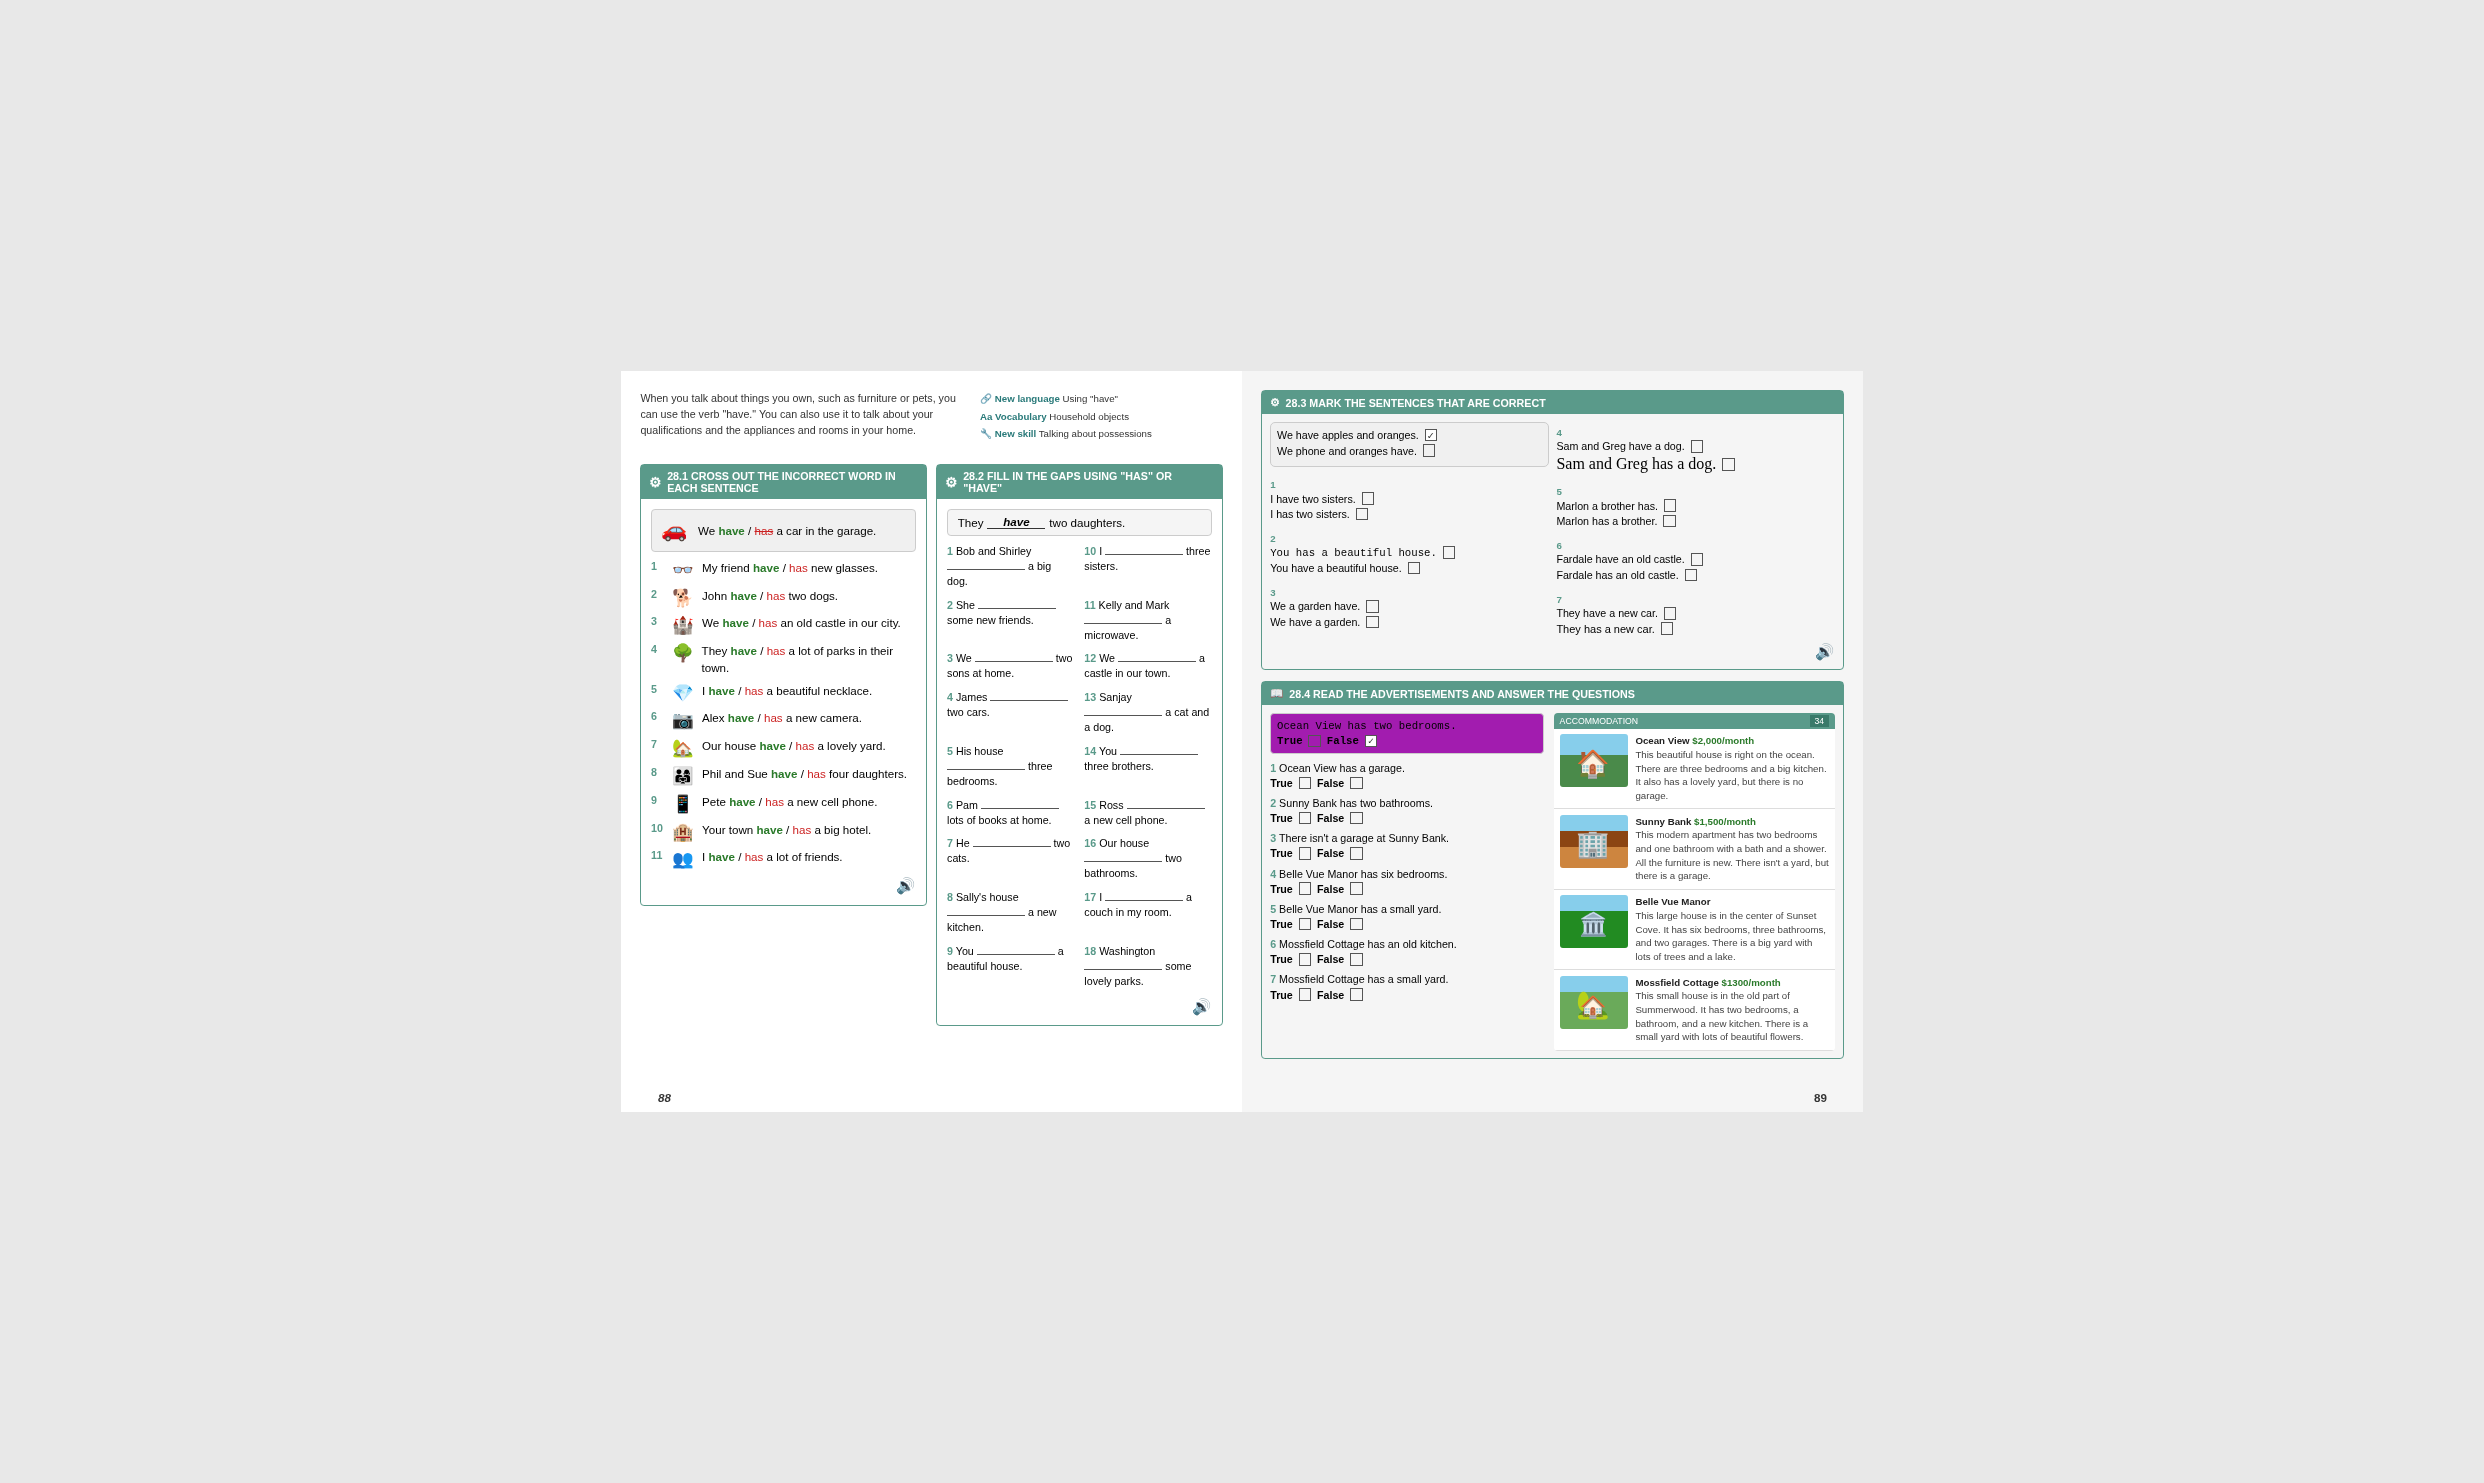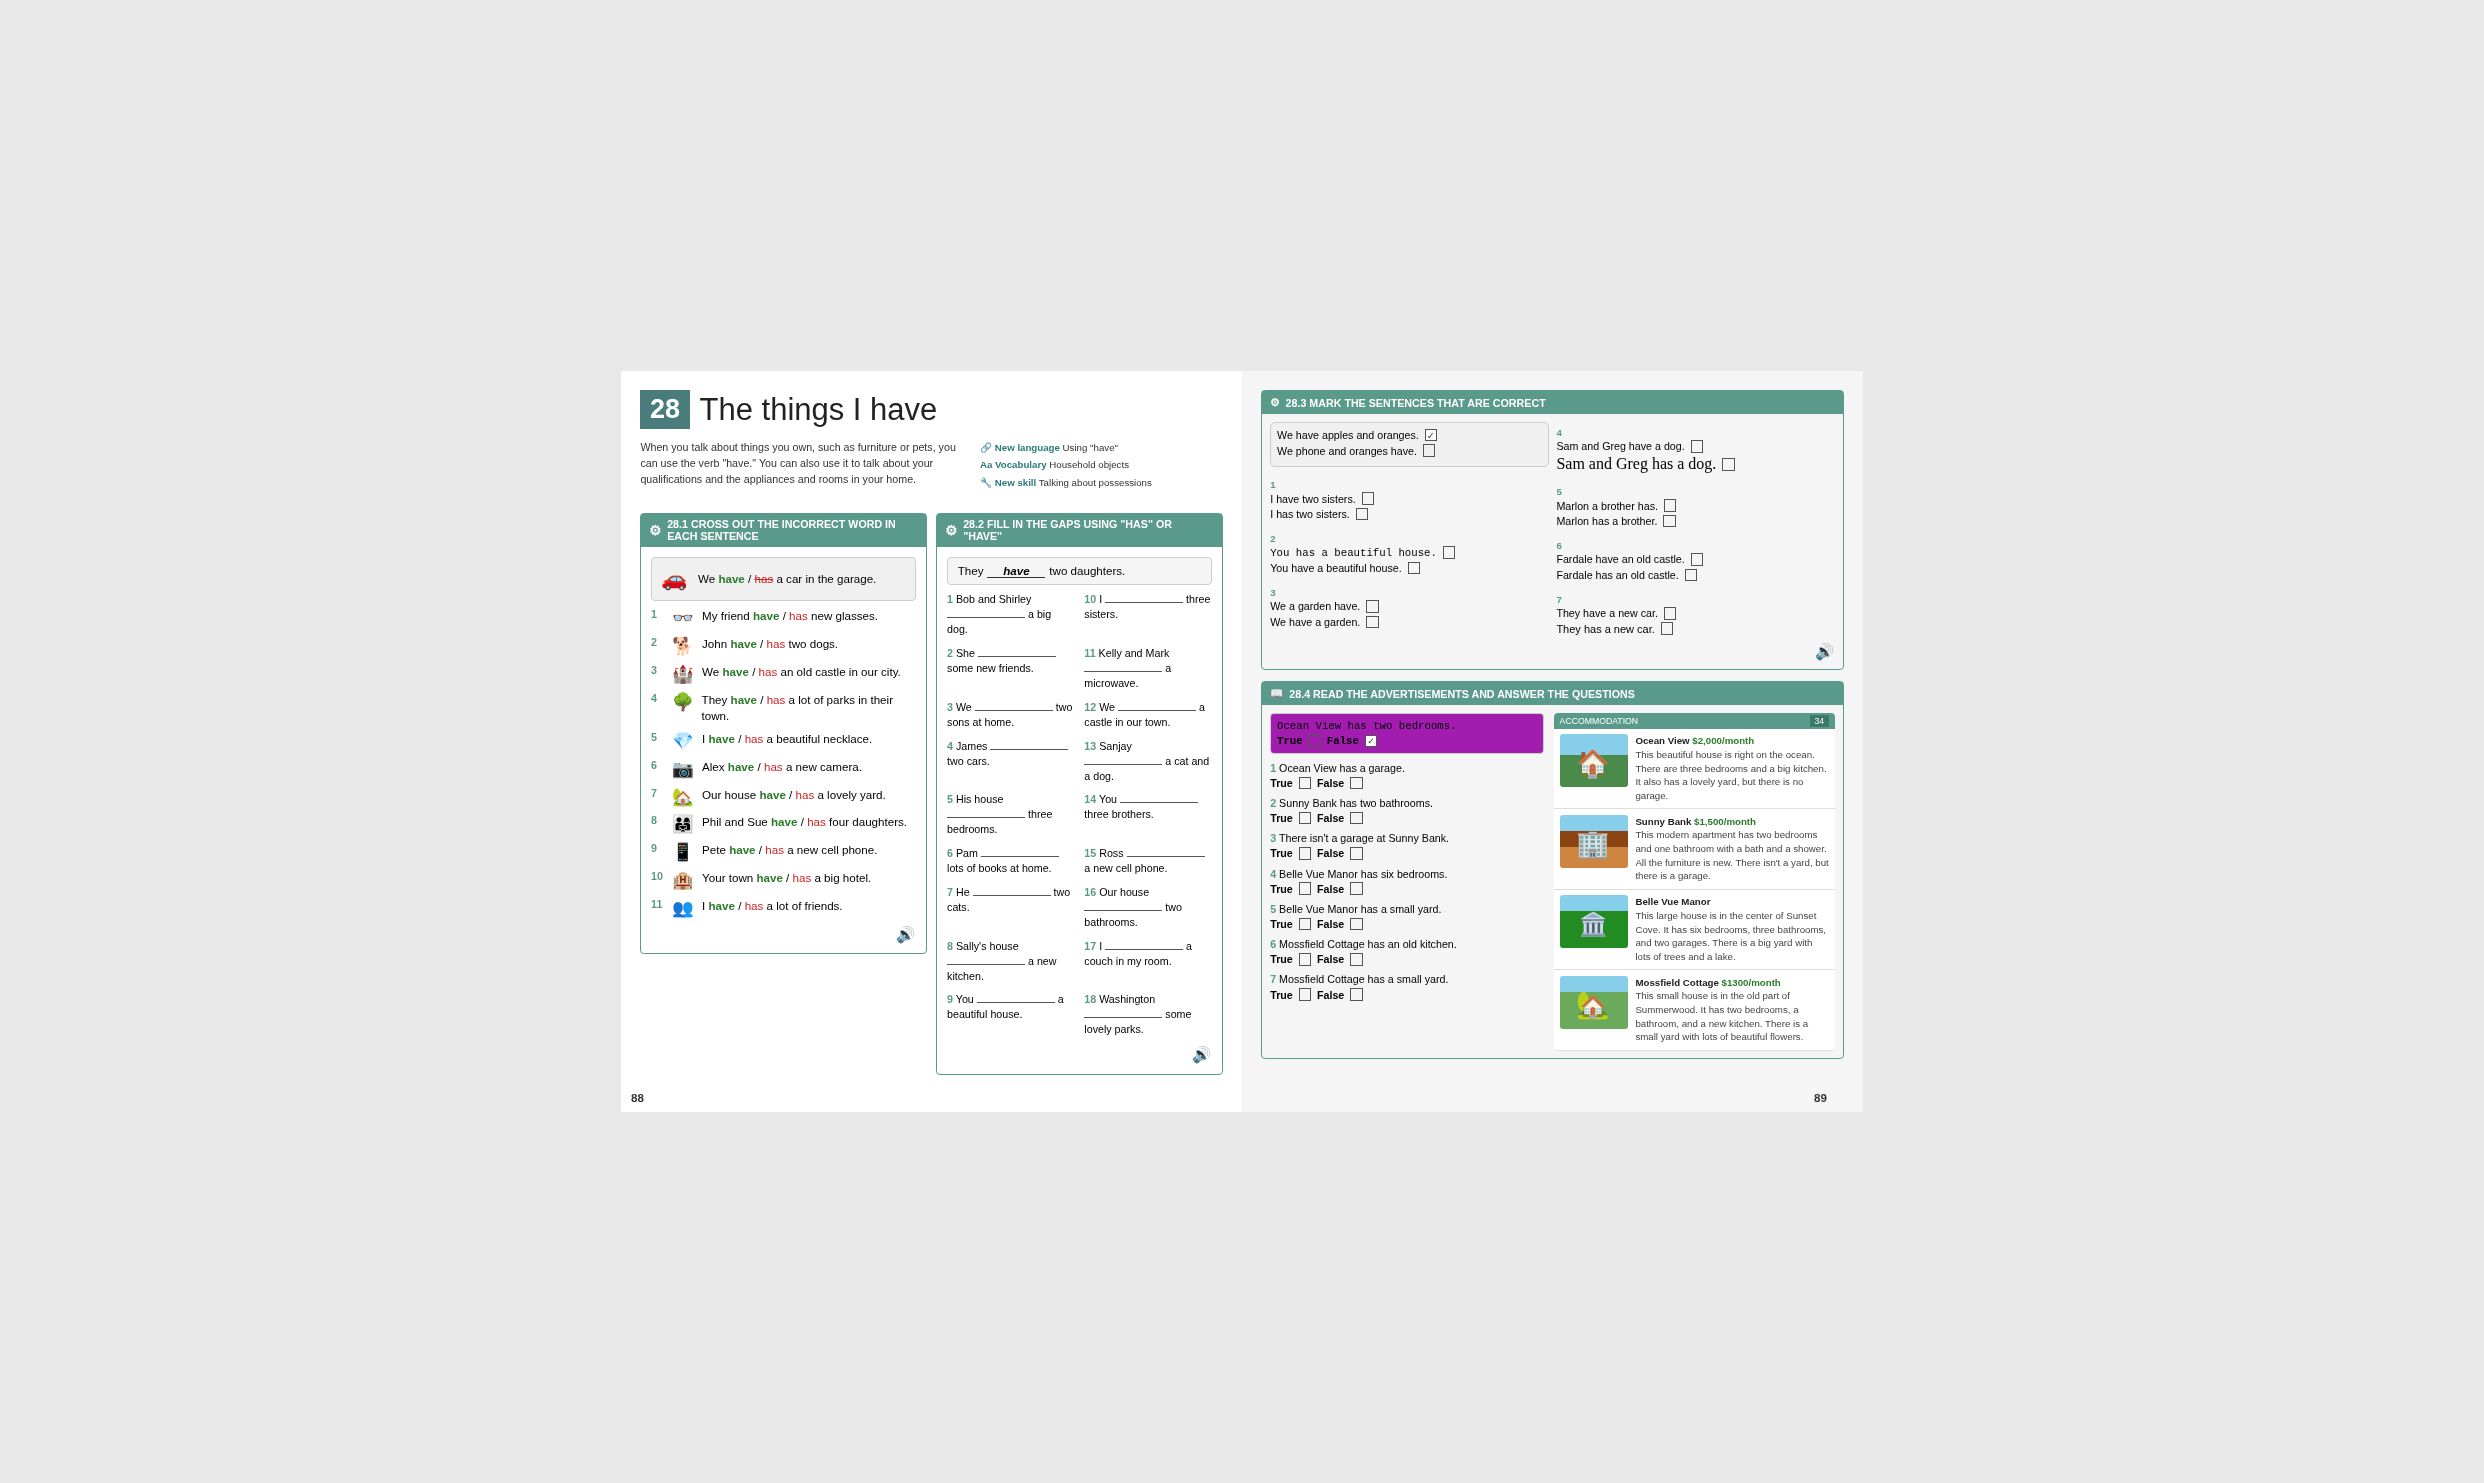--- a/index.html
+++ b/index.html
@@ -34,21 +34,21 @@
     }
 
     
     .page-num {
       position: absolute;
       bottom: 7.8px;
       font-size: 11.6px;
       font-weight: bold;
       color: #333;
     }
-    .left-page .page-num { left: 10px; }
+    .left-page .page-num { left: 37px; font-style: italic; }
     .right-page .page-num { right: 36px; }
 
     
     .chapter-header {
       display: flex;
       align-items: center;
       margin-bottom: 9.7px;
     }
     .chapter-num-box {
       background: #4a7c7c;
@@ -371,24 +371,20 @@
     }
     .s284-left { flex: 1; }
     .s284-right { width: 281px; }
   </style>
 </head>
 <body>
 
 <div class="page">
   <div class="left-page">
 
-    <div class="chapter-header">
-      <div class="chapter-num-box">28</div>
-      <div class="chapter-title">The things I have</div>
-    </div>
 
     <div style="display:flex; gap:19.4px; margin-bottom:7.8px;">
       <p class="intro-text">When you talk about things you own, such as furniture or pets, you can use the verb "have." You can also use it to talk about your qualifications and the appliances and rooms in your home.</p>
       <div class="new-language-box">
         <div><span class="label">🔗 <span>New language</span></span> <span>Using "have"</span></div>
         <div><span class="label">Aa <span>Vocabulary</span></span> <span>Household objects</span></div>
         <div><span class="label">🔧 <span>New skill</span></span> <span>Talking about possessions</span></div>
       </div>
     </div>
 

